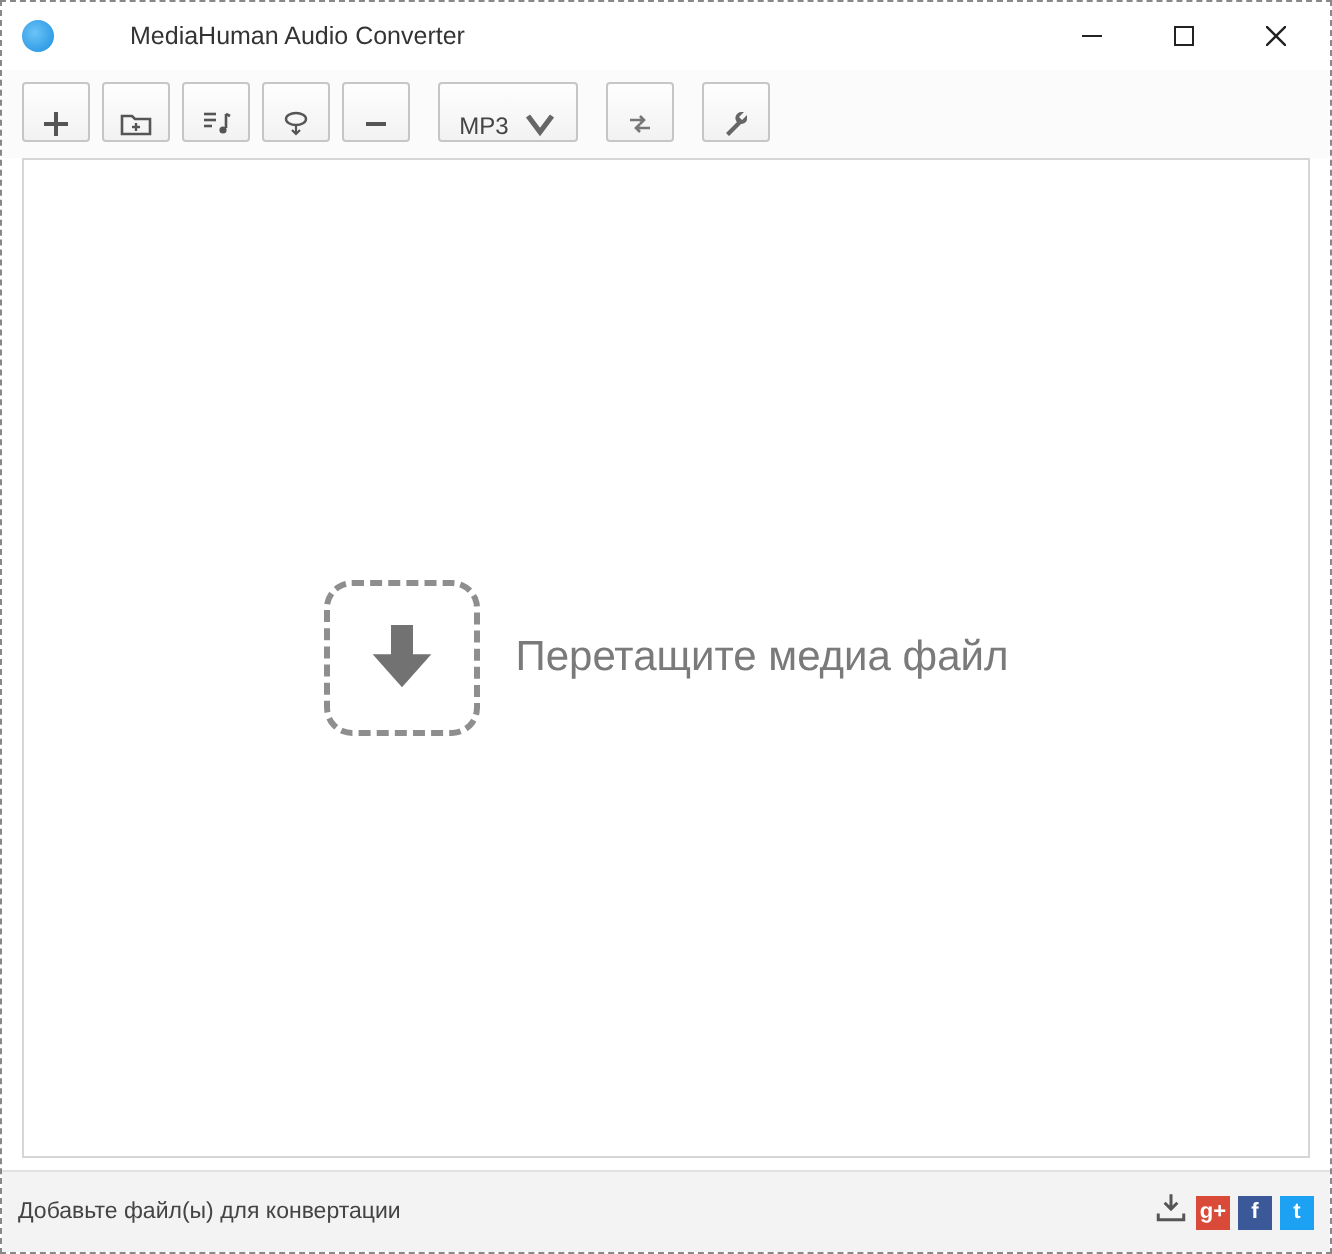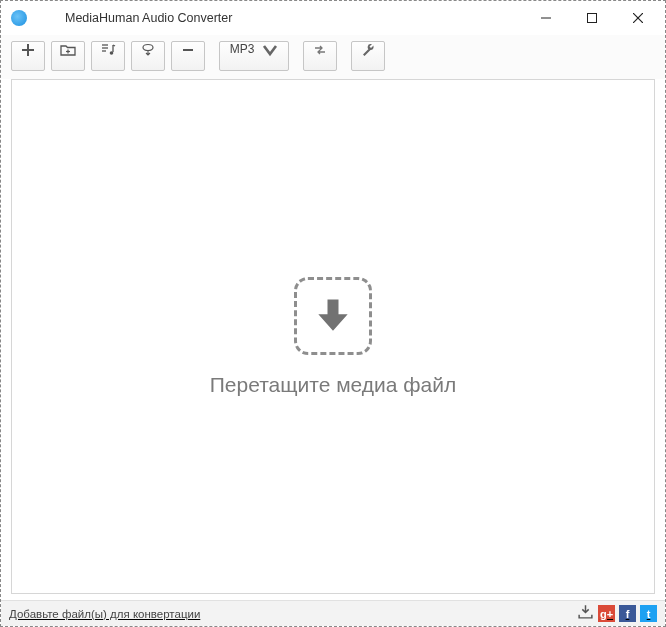--- a/index.html
+++ b/index.html
@@ -5,30 +5,30 @@
 * { box-sizing: border-box; margin: 0; padding: 0; }
 body { font-family: "Segoe UI", Tahoma, sans-serif; background: #fff; width: 666px; height: 627px; overflow: hidden; border: 1px dashed #888; }
 .window { width: 100%; height: 100%; background: #fff; display: flex; flex-direction: column; }
 .titlebar { display: flex; align-items: center; height: 34px; padding: 0 4px; background: #fff; }
 .app-icon { width: 16px; height: 16px; border-radius: 50%; background: radial-gradient(circle at 40% 40%, #6cc3f7, #1a8fe0); margin: 0 8px 0 6px; display: flex; align-items: center; justify-content: center; }
 .app-title { font-size: 12.5px; color: #333; flex: 1; margin-left: 30px; }
 .win-controls { display: flex; }
 .win-btn { width: 46px; height: 32px; display: flex; align-items: center; justify-content: center; color: #222; }
 .win-btn svg { width: 10px; height: 10px; }
 .toolbar { display: flex; align-items: center; gap: 6px; padding: 6px 10px 8px 10px; background: #fbfbfb; }
-.btn { height: 30px; min-width: 34px; padding: 0 8px; border: 1px solid #c6c6c6; border-radius: 2px; background: linear-gradient(#fefefe, #f2f2f2); display: flex; align-items: flex-start; justify-content: center; color: #555; cursor: pointer; }
+.btn { height: 30px; min-width: 34px; padding: 0 8px; border: 1px solid #c6c6c6; border-radius: 2px; background: linear-gradient(#fefefe, #f2f2f2); display: flex; align-items: flex-end; justify-content: center; color: #555; cursor: pointer; }
 .btn svg { width: 16px; height: 16px; }
 .btn-wide { min-width: 70px; gap: 8px; font-size: 12px; color: #444; }
 .btn-donate { font-size: 11.5px; font-weight: 600; letter-spacing: .3px; padding: 0 12px; color: #444; }
 .sep { width: 2px; }
-.content { flex: 1; margin: 0 10px 6px 10px; border: 1px solid #d6d6d6; background: #fff; display: flex; flex-direction: column; align-items: center; justify-content: center; gap: 18px; }
+.content { flex: 1; margin: 0 10px 6px 10px; border: 1px solid #d6d6d6; background: #fff; display: flex; flex-direction: row; align-items: center; justify-content: center; gap: 18px; }
 .drop-box { width: 78px; height: 78px; border: 3px dashed #8e8e8e; border-radius: 14px; display: flex; align-items: center; justify-content: center; }
 .drop-box svg { width: 44px; height: 44px; }
 .drop-text { font-size: 21px; color: #7a7a7a; font-weight: 400; }
-.statusbar { height: 26px; background: #f3f3f3; border-top: 1px solid #e1e1e1; display: flex; align-items: center; padding: 0 8px; text-decoration: underline; }
+.statusbar { height: 41px; background: #f3f3f3; border-top: 1px solid #e1e1e1; display: flex; align-items: center; padding: 0 8px; }
 .status-text { font-size: 11.5px; color: #444; flex: 1; }
 .social { display: flex; gap: 4px; align-items: center; }
 .sq { width: 17px; height: 17px; display: flex; align-items: center; justify-content: center; color: #fff; font-size: 11px; font-weight: bold; font-family: Arial, sans-serif; }
 .sq-gp { background: #da4a38; }
 .sq-fb { background: #3b5998; }
 .sq-tw { background: #1da1f2; }
 .dl-icon svg { width: 17px; height: 17px; }
 </style>
 </head>
 <body>

